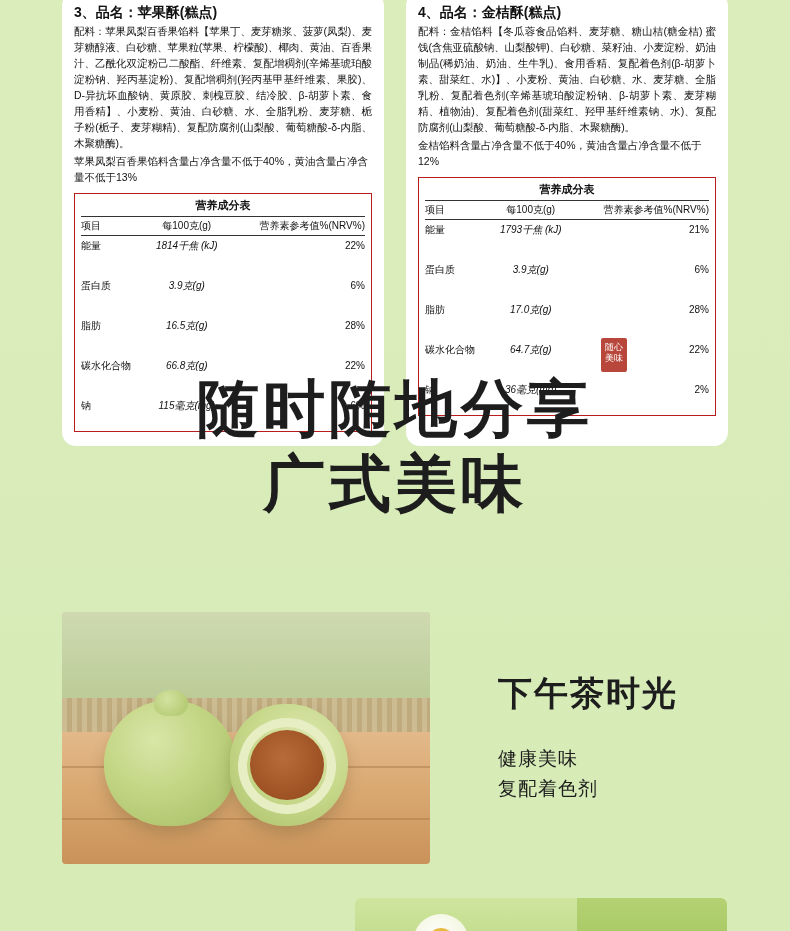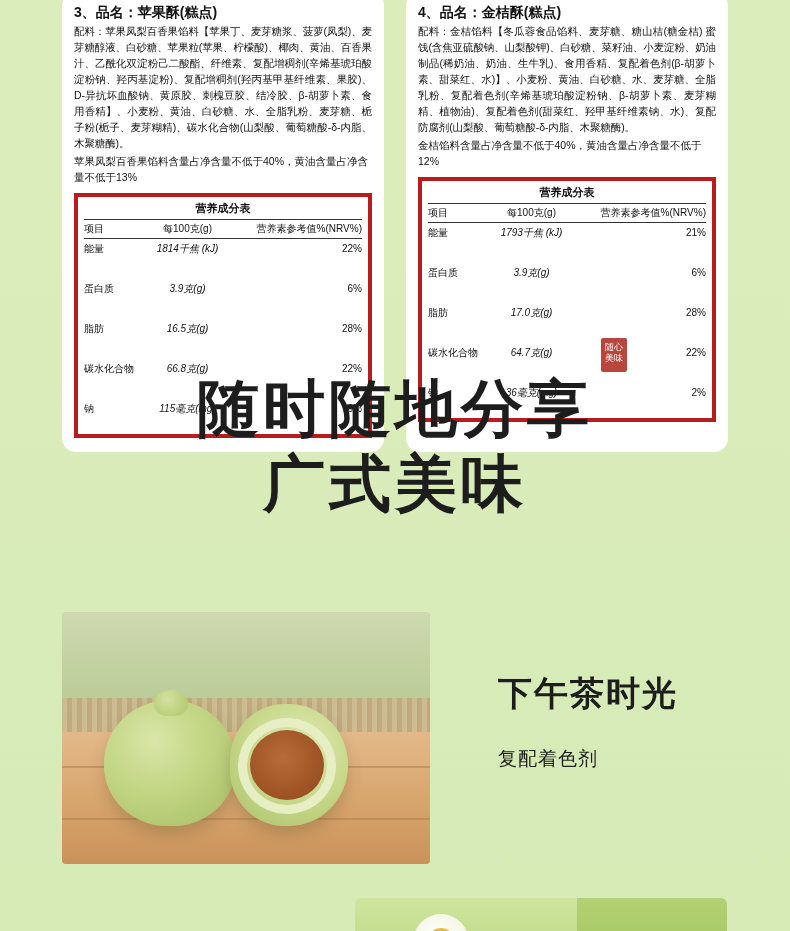--- a/index.html
+++ b/index.html
@@ -54,21 +54,21 @@
   }
   .card-note {
     font-size: 10.5px;
     line-height: 1.52;
     margin-top: 2px;
   }
 
   
   .nutri {
     margin-top: 7px;
-    border: 4px solid #b91c1c;
+    border: 1px solid #b91c1c;
     border-radius: 0;
     padding: 3px 6px 5px 6px;
   }
   .nutri-title {
     text-align: center;
     font-size: 11px;
     font-weight: bold;
     padding: 1px 0 3px 0;
   }
   table.nutri-table {
@@ -279,21 +279,21 @@
 </style>
 </head>
 <body>
 
 <div class="page">
 
   <div class="cards">
 
     <div class="card">
       <div class="card-title">3、品名：苹果酥(糕点)</div>
-      <div class="card-body">配料：苹果凤梨百香果馅料【苹果丁、麦芽糖浆、菠萝(凤梨)、麦芽糖醇液、白砂糖、苹果粒(苹果、柠檬酸)、椰肉、黄油、百香果汁、乙酰化双淀粉己二酸酯、纤维素、复配增稠剂(辛烯基琥珀酸淀粉钠、羟丙基淀粉)、复配增稠剂(羟丙基甲基纤维素、果胶)、D-异抗坏血酸钠、黄原胶、刺槐豆胶、结冷胶、β-胡萝卜素、食用香精】、小麦粉、黄油、白砂糖、水、全脂乳粉、麦芽糖、栀子粉(栀子、麦芽糊精)、碳水化合物(山梨酸、葡萄糖酸-δ-内脂、木聚糖酶)。</div>
+      <div class="card-body">配料：苹果凤梨百香果馅料【苹果丁、麦芽糖浆、菠萝(凤梨)、麦芽糖醇液、白砂糖、苹果粒(苹果、柠檬酸)、椰肉、黄油、百香果汁、乙酰化双淀粉己二酸酯、纤维素、复配增稠剂(辛烯基琥珀酸淀粉钠、羟丙基淀粉)、复配增稠剂(羟丙基甲基纤维素、果胶)、D-异抗坏血酸钠、黄原胶、刺槐豆胶、结冷胶、β-胡萝卜素、食用香精】、小麦粉、黄油、白砂糖、水、全脂乳粉、麦芽糖、栀子粉(栀子、麦芽糊精)、复配防腐剂(山梨酸、葡萄糖酸-δ-内脂、木聚糖酶)。</div>
       <div class="card-note">苹果凤梨百香果馅料含量占净含量不低于40%，黄油含量占净含量不低于13%</div>
       <div class="nutri">
         <div class="nutri-title">营养成分表</div>
         <table class="nutri-table">
           <thead>
             <tr>
               <th>项目</th>
               <th class="c2">每100克(g)</th>
               <th class="c3">营养素参考值%(NRV%)</th>
             </tr>
@@ -393,20 +393,21 @@
     </div>
     <div class="cake-cut">
       <div class="crumb"></div>
       <div class="filling"></div>
     </div>
   </div>
 
   <div class="right-text">
     <div class="title">下午茶时光</div>
     <div class="sub">
+      <div>健康美味</div>
       <div>复配着色剂</div>
     </div>
   </div>
 
   <div class="bottom-pack">
     <div class="swirl"></div>
     <div class="band"></div>
   </div>
 
 </div>

